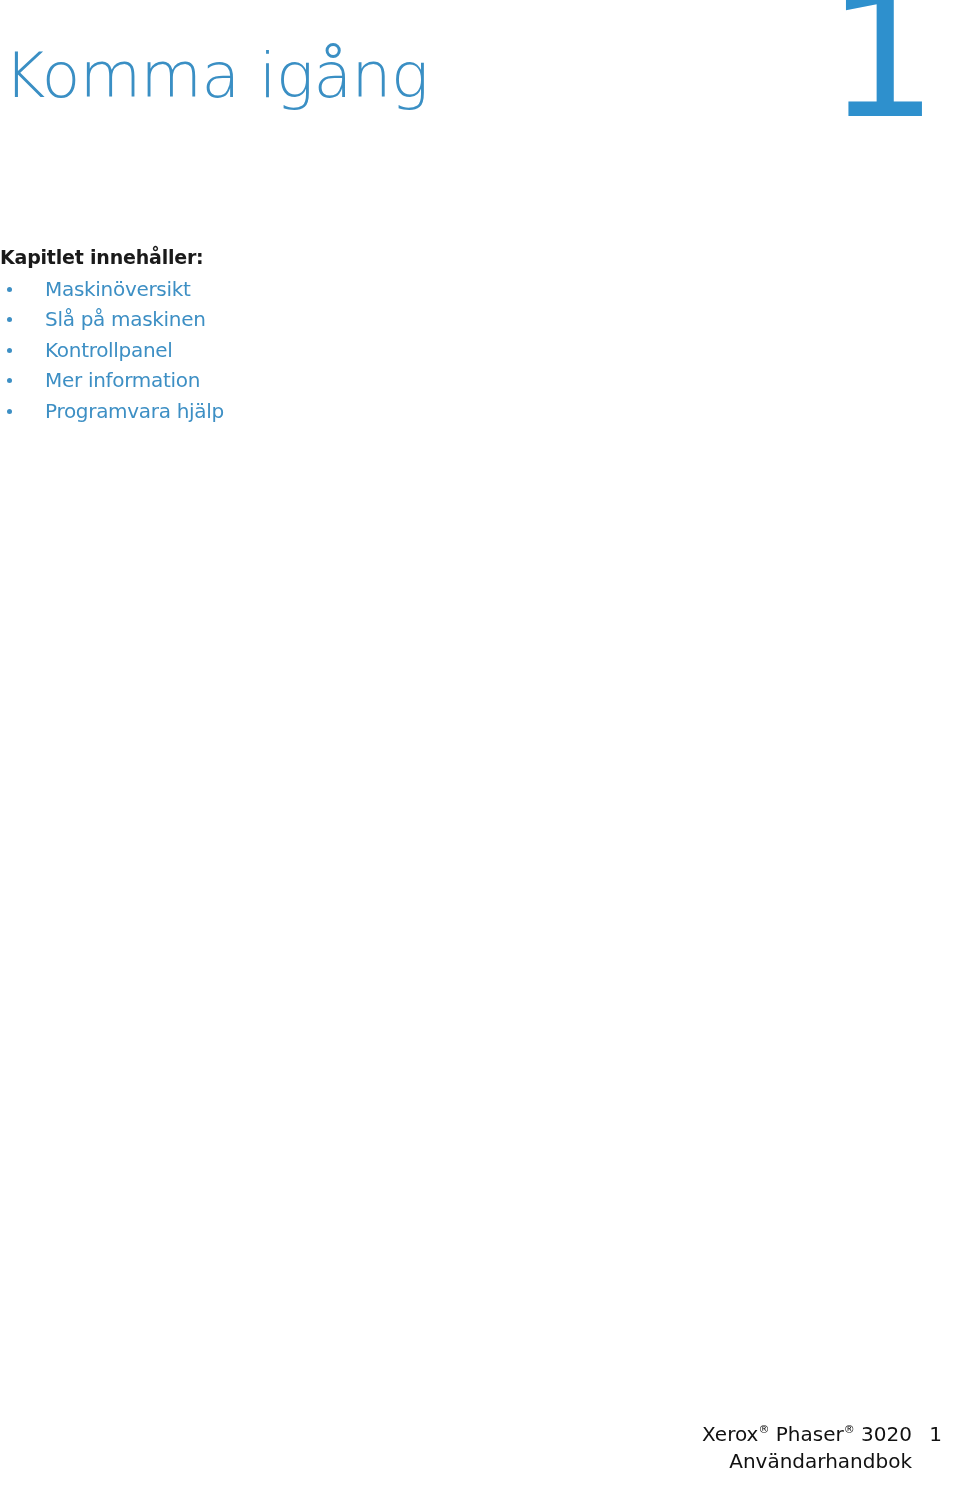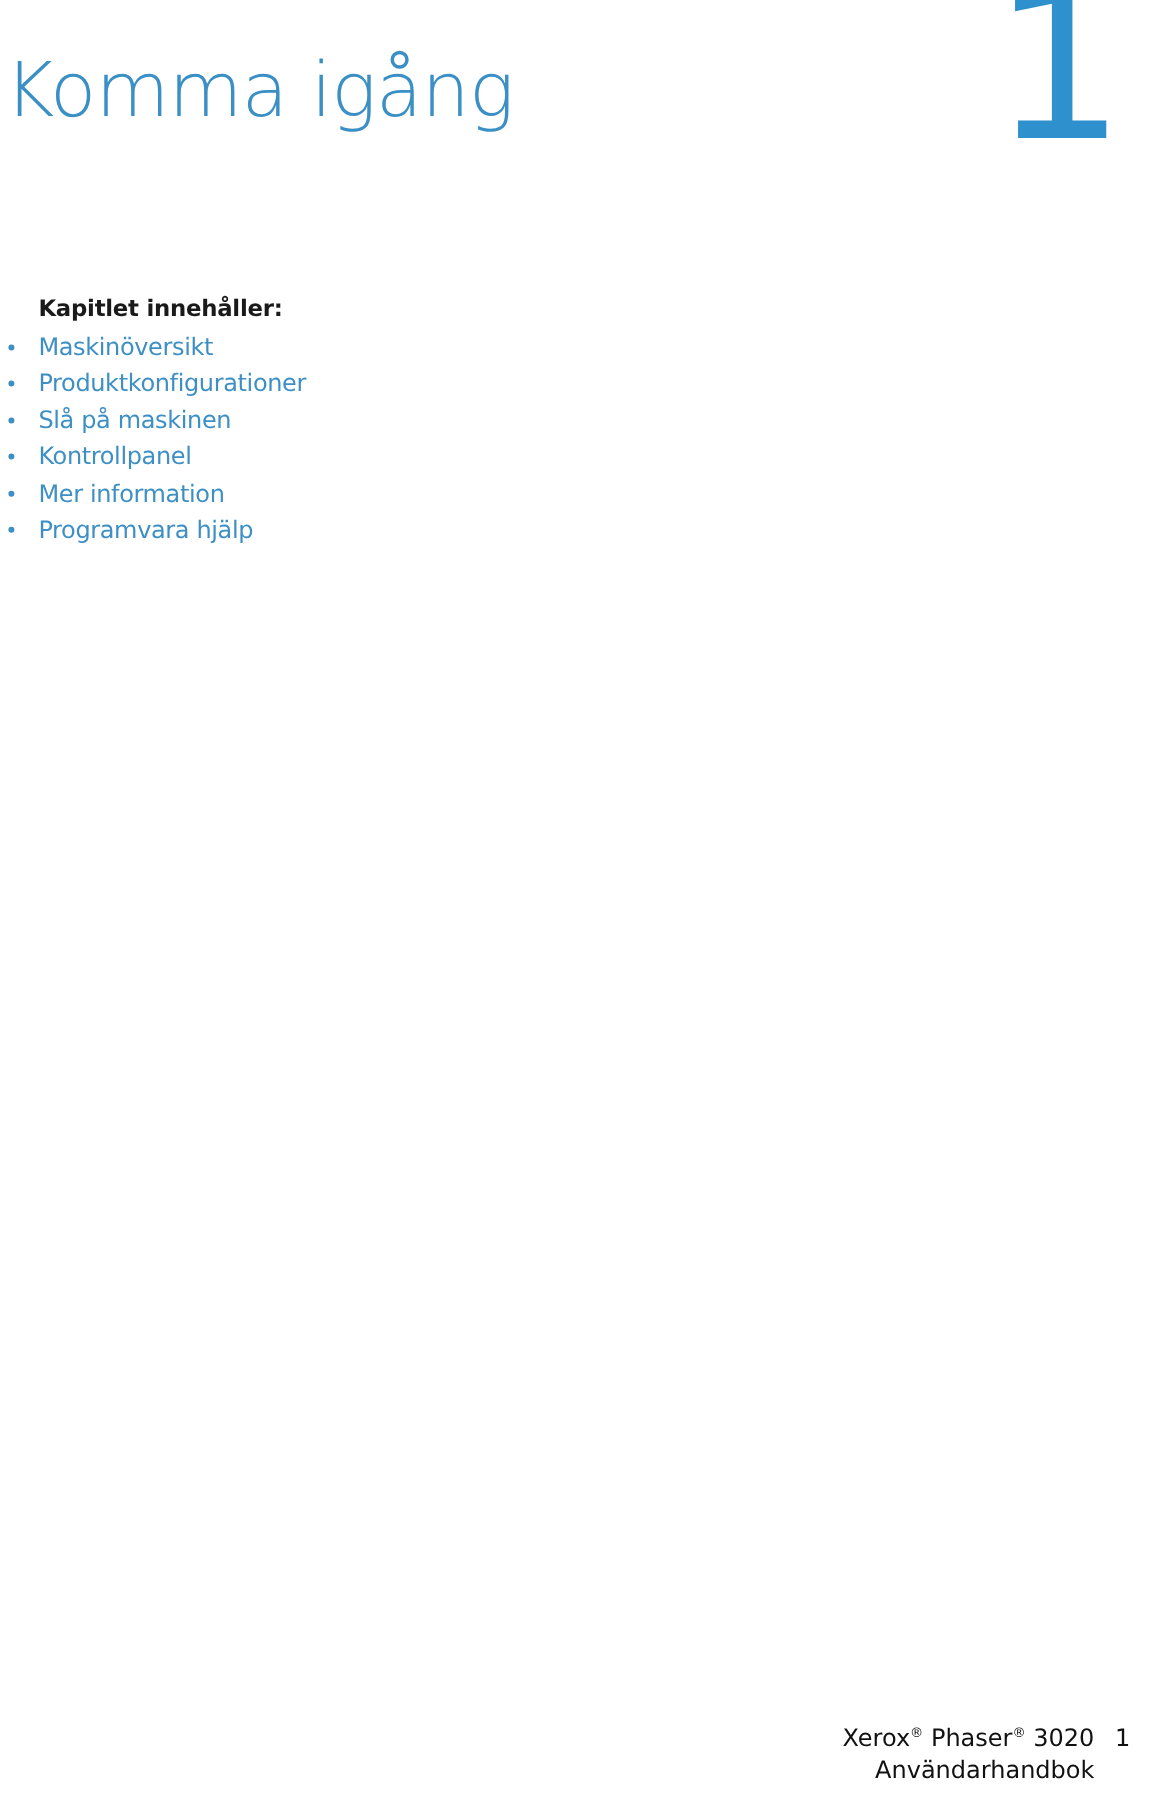--- a/index.html
+++ b/index.html
@@ -64,32 +64,31 @@
   }
 
   .contents-heading {
     font-family: "DejaVu Sans", sans-serif;
     font-size: 19px;
     font-weight: 600;
     color: #1a1a1a;
     margin: 0 0 5px 0;
     line-height: 1.2;
     letter-spacing: -0.2px;
-    padding-left: 32px;
   }
 
   .contents-list {
     list-style: none;
     margin: 0;
     padding: 0;
   }
 
   .contents-item {
     position: relative;
-    padding-left: 32px;
+    padding-left: 45px;
     font-family: "DejaVu Sans", sans-serif;
     font-size: 20px;
     font-weight: 400;
     color: #3d8fc4;
     line-height: 30.5px;
     letter-spacing: -0.3px;
     white-space: nowrap;
   }
 
   .bullet-dot {
@@ -107,21 +106,21 @@
     position: absolute;
     left: 0;
     bottom: 0;
     width: 960px;
     height: 80px;
   }
 
   .footer-inner {
     position: absolute;
     right: 18px;
-    bottom: 6px;
+    bottom: 20px;
     display: flex;
     align-items: flex-start;
     gap: 14px;
   }
 
   .footer-product {
     text-align: right;
     font-family: "DejaVu Sans", sans-serif;
     font-size: 20px;
     color: #111111;
@@ -157,24 +156,20 @@
   <div class="contents">
     <div class="contents-heading">Kapitlet innehåller:</div>
 
     <ul class="contents-list">
       <li class="contents-item">
         <span class="bullet-dot"></span>
         <span>Maskinöversikt</span>
       </li>
       <li class="contents-item">
         <span class="bullet-dot"></span>
-        <span>Produktkonfigurationer</span>
-      </li>
-      <li class="contents-item">
-        <span class="bullet-dot"></span>
         <span>Slå på maskinen</span>
       </li>
       <li class="contents-item">
         <span class="bullet-dot"></span>
         <span>Kontrollpanel</span>
       </li>
       <li class="contents-item">
         <span class="bullet-dot"></span>
         <span>Mer information</span>
       </li>

